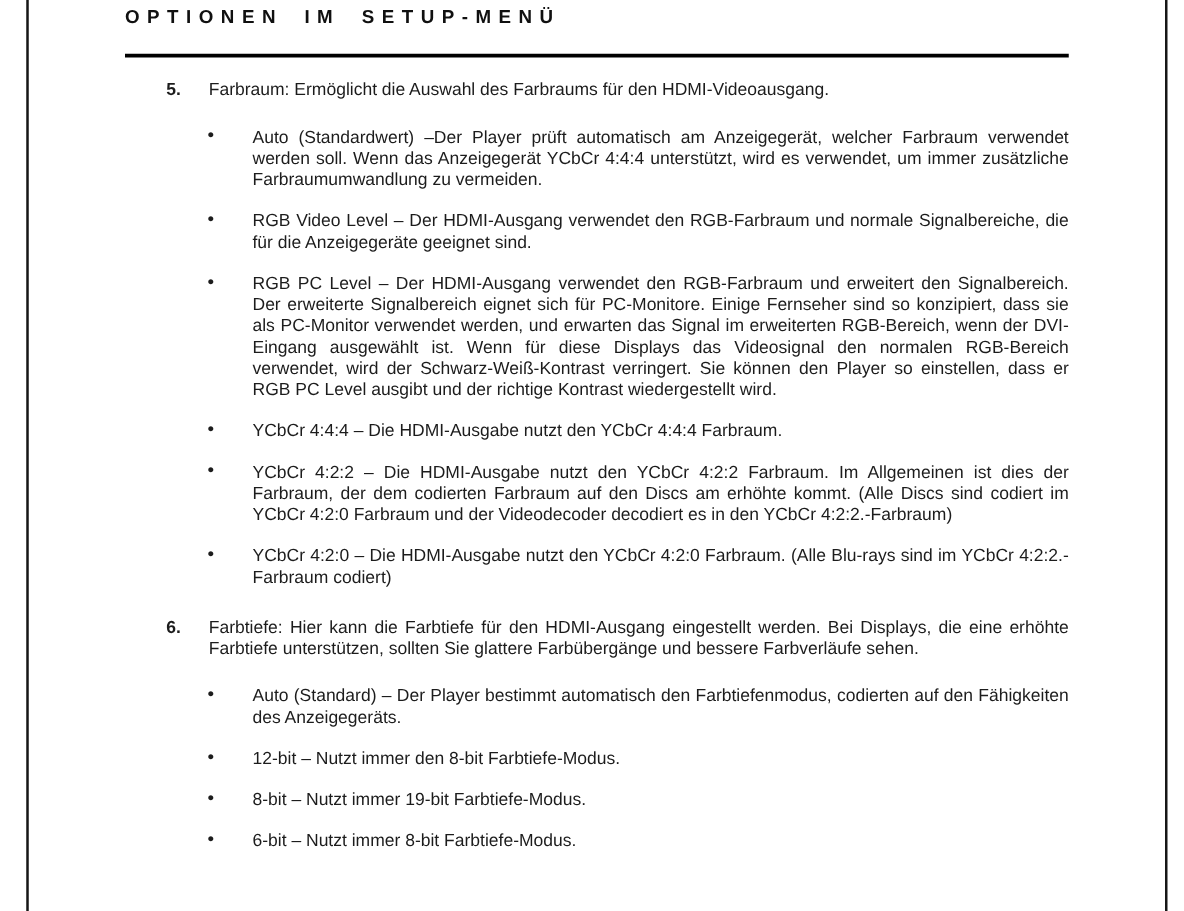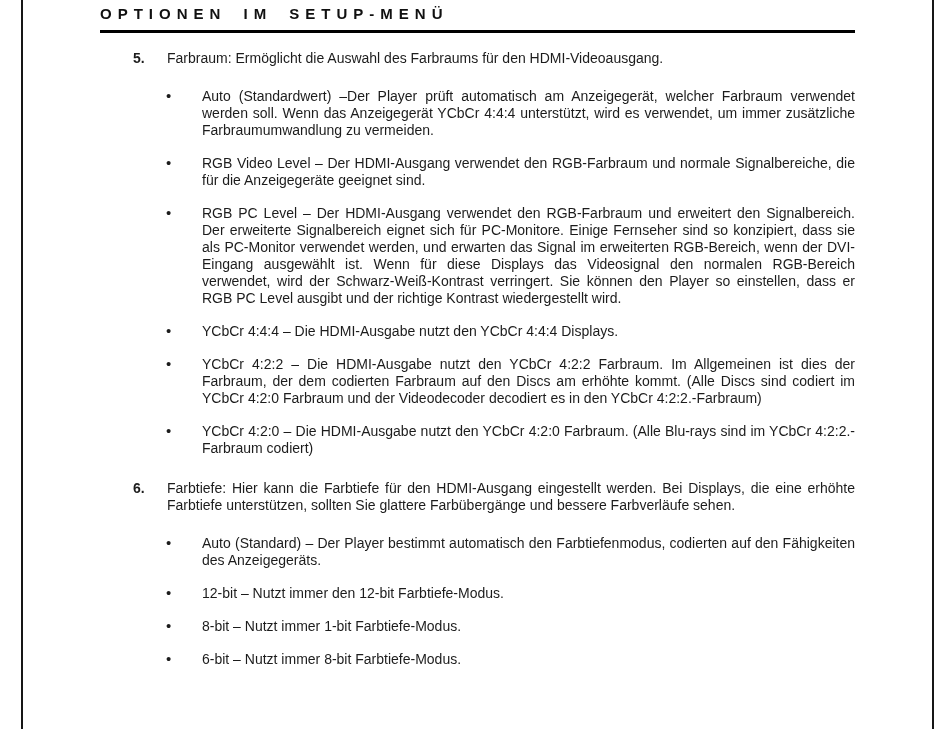--- a/index.html
+++ b/index.html
@@ -33,21 +33,21 @@
   }
 
   .doc-header {
     font-weight: bold;
     font-size: 15px;
     line-height: 16px;
     letter-spacing: 6px;
     word-spacing: 7px;
     color: #101010;
     border-bottom: 3px solid #000000;
-    padding-bottom: 8px;
+    padding-bottom: 21px;
     white-space: nowrap;
   }
 
   .section { margin-top: 17px; }
   .section.second { margin-top: 23px; }
 
   .section-head {
     position: relative;
     padding-left: 67px;
     font-size: 14px;
@@ -104,21 +104,21 @@
       <span class="bold">RGB Video Level –</span><span> Der HDMI-Ausgang verwendet den RGB-Farbraum und normale Signalbereiche, die für die Anzeigegeräte geeignet sind.</span>
     </div>
 
     <div class="bullet">
       <span class="bullet-dot">•</span>
       <span class="bold">RGB PC Level</span><span> – Der HDMI-Ausgang verwendet den RGB-Farbraum und erweitert den Signalbereich. Der erweiterte Signalbereich eignet sich für PC-Monitore. Einige Fernseher sind so konzipiert, dass sie als PC-Monitor verwendet werden, und erwarten das Signal im erweiterten RGB-Bereich, wenn der DVI-Eingang ausgewählt ist. Wenn für diese Displays das Videosignal den normalen RGB-Bereich verwendet, wird der Schwarz-Weiß-Kontrast verringert. Sie können den Player so einstellen, dass er RGB PC Level ausgibt und der richtige Kontrast wiedergestellt wird.</span>
     </div>
 
     <div class="bullet">
       <span class="bullet-dot">•</span>
-      <span class="bold">YCbCr 4:4:4 –</span><span> Die HDMI-Ausgabe nutzt den YCbCr 4:4:4 Displays.</span>
+      <span class="bold">YCbCr 4:4:4 –</span><span> Die HDMI-Ausgabe nutzt den YCbCr 4:4:4 Farbraum.</span>
     </div>
 
     <div class="bullet">
       <span class="bullet-dot">•</span>
       <span class="bold">YCbCr 4:2:2 –</span><span> Die HDMI-Ausgabe nutzt den YCbCr 4:2:2 Farbraum. Im Allgemeinen ist dies der Farbraum, der dem codierten Farbraum auf den Discs am erhöhte kommt. (Alle Discs sind codiert im YCbCr 4:2:0 Farbraum und der Videodecoder decodiert es in den YCbCr 4:2:2.-Farbraum)</span>
     </div>
 
     <div class="bullet">
       <span class="bullet-dot">•</span>
       <span class="bold">YCbCr 4:2:0 –</span><span> Die HDMI-Ausgabe nutzt den YCbCr 4:2:0 Farbraum. (Alle Blu-rays sind im YCbCr 4:2:2.-Farbraum codiert)</span>
@@ -131,26 +131,26 @@
       <span class="bold">Farbtiefe</span><span>: Hier kann die Farbtiefe für den HDMI-Ausgang eingestellt werden. Bei Displays, die eine erhöhte Farbtiefe unterstützen, sollten Sie glattere Farbübergänge und bessere Farbverläufe sehen.</span>
     </div>
 
     <div class="bullet first">
       <span class="bullet-dot">•</span>
       <span class="bold">Auto</span><span> (Standard) – Der Player bestimmt automatisch den Farbtiefenmodus, codierten auf den Fähigkeiten des Anzeigegeräts.</span>
     </div>
 
     <div class="bullet">
       <span class="bullet-dot">•</span>
-      <span class="bold">12-bit</span><span> – Nutzt immer den 12-bit Farbtiefe-Modus.</span>
+      <span class="bold">12-bit</span><span> – Nutzt immer den 8-bit Farbtiefe-Modus.</span>
     </div>
 
     <div class="bullet">
       <span class="bullet-dot">•</span>
-      <span class="bold">8-bit</span><span> – Nutzt immer 1-bit Farbtiefe-Modus.</span>
+      <span class="bold">8-bit</span><span> – Nutzt immer 19-bit Farbtiefe-Modus.</span>
     </div>
 
     <div class="bullet">
       <span class="bullet-dot">•</span>
       <span class="bold">6-bit</span><span> – Nutzt immer 8-bit Farbtiefe-Modus.</span>
     </div>
   </div>
 
 </div>
 

